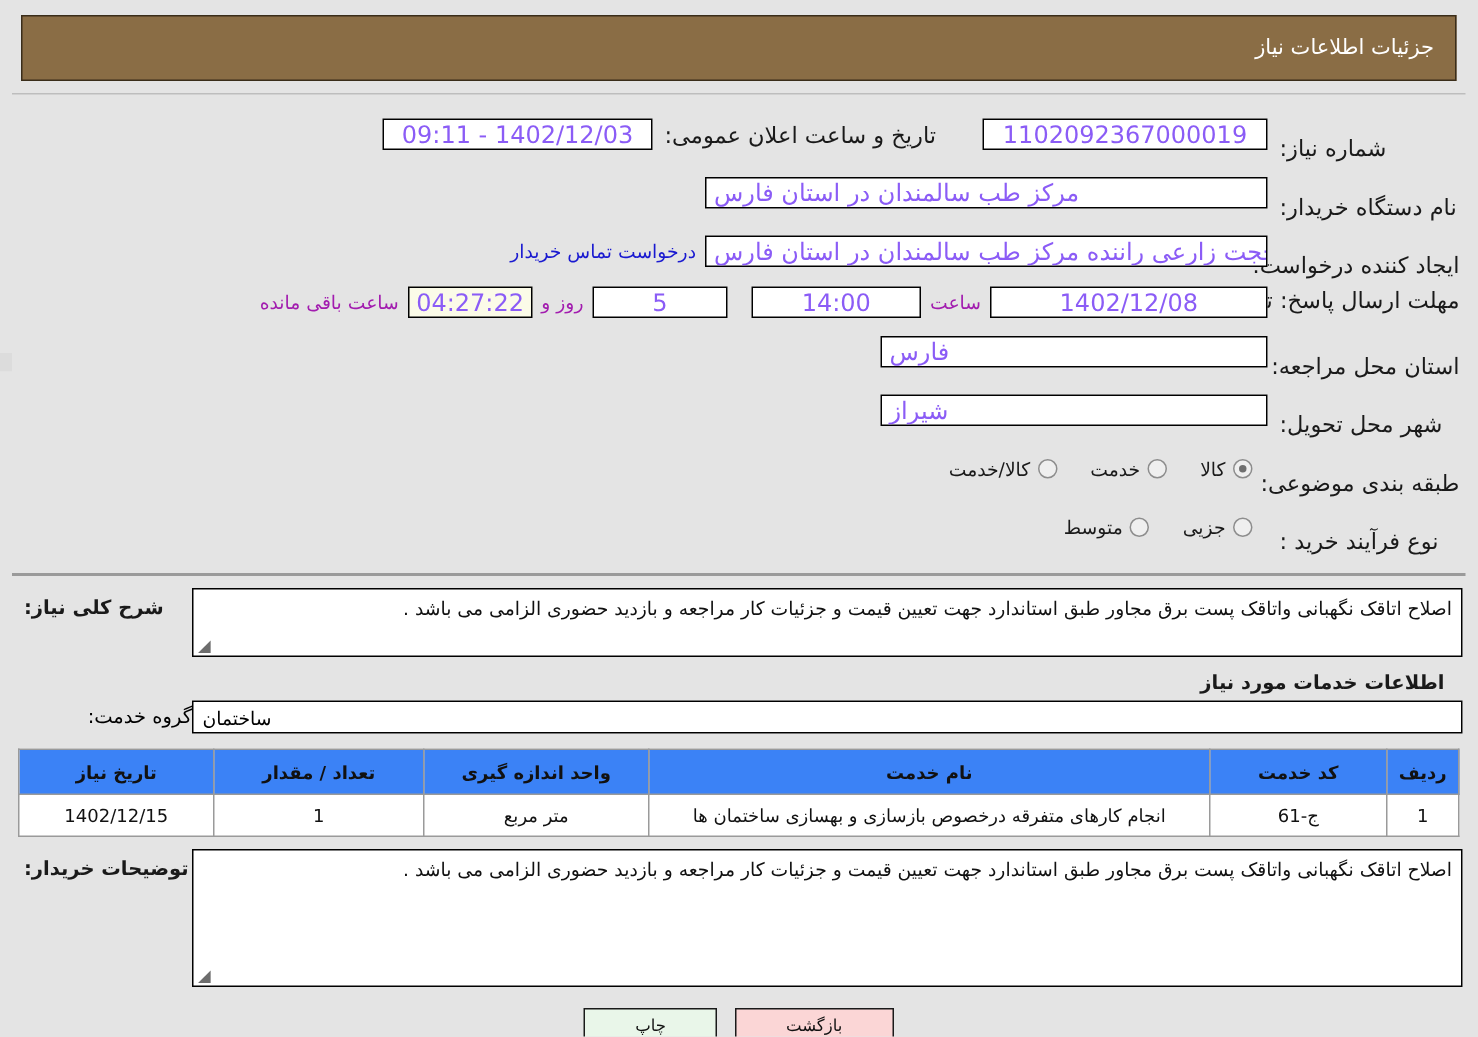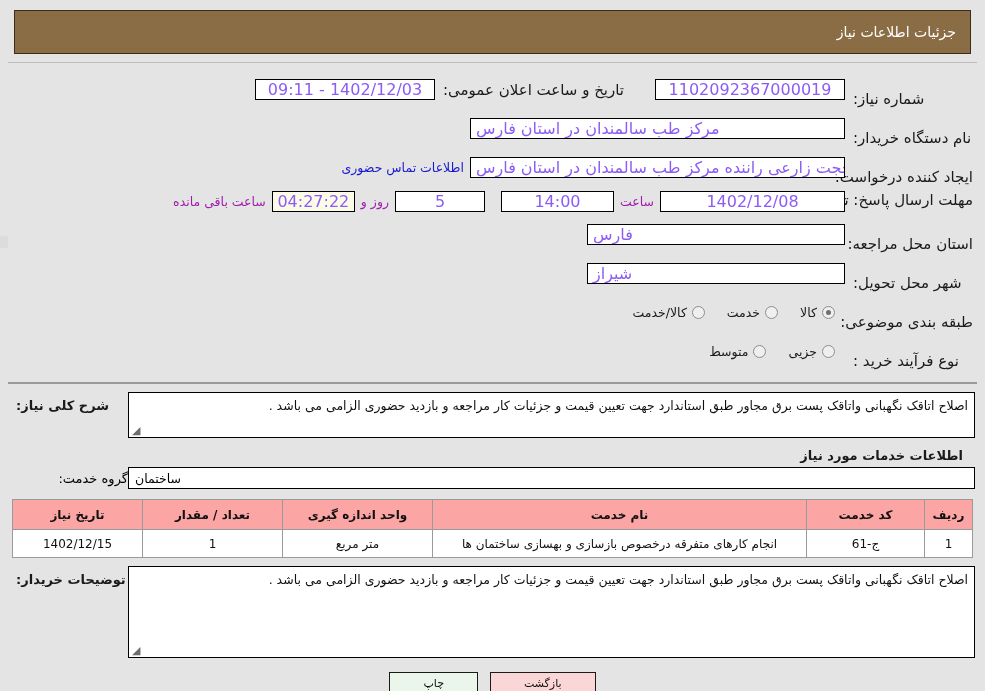--- a/index.html
+++ b/index.html
@@ -212,21 +212,21 @@
 
   
   .tbl-wrap { margin: 10px 12px 0 12px; }
   table.items {
     width: 100%;
     border-collapse: collapse;
     font-size: 12px;
     background: #fff;
   }
   table.items th {
-    background: #fca5a5;
+    background: #3b82f6;
     border: 1px solid #9a9a9a;
     height: 30px;
     font-weight: bold;
     color: #111;
     padding: 2px 4px;
     text-align: center;
     white-space: nowrap;
   }
   table.items td {
     border: 1px solid #9a9a9a;
@@ -296,21 +296,21 @@
       </div>
 
       <div class="row">
         <div class="lbl lbl-w">نام دستگاه خریدار:</div>
         <div class="fld w-org right">مرکز طب سالمندان در استان فارس</div>
       </div>
 
       <div class="row">
         <div class="lbl lbl-w">ایجاد کننده درخواست:</div>
         <div class="fld w-creator right">حجت زارعی راننده مرکز طب سالمندان در استان فارس</div>
-        <div class="link-blue">اطلاعات تماس حضوری</div>
+        <div class="link-blue">درخواست تماس خریدار</div>
       </div>
 
       <div class="row">
         <div class="lbl lbl-w2">مهلت ارسال پاسخ: تا تاریخ:</div>
         <div class="fld w-date center">1402/12/08</div>
         <div class="inline-txt">ساعت</div>
         <div class="fld w-time center">14:00</div>
         <div style="width:16px"></div>
         <div class="fld w-days center">5</div>
         <div class="inline-txt">روز و</div>

